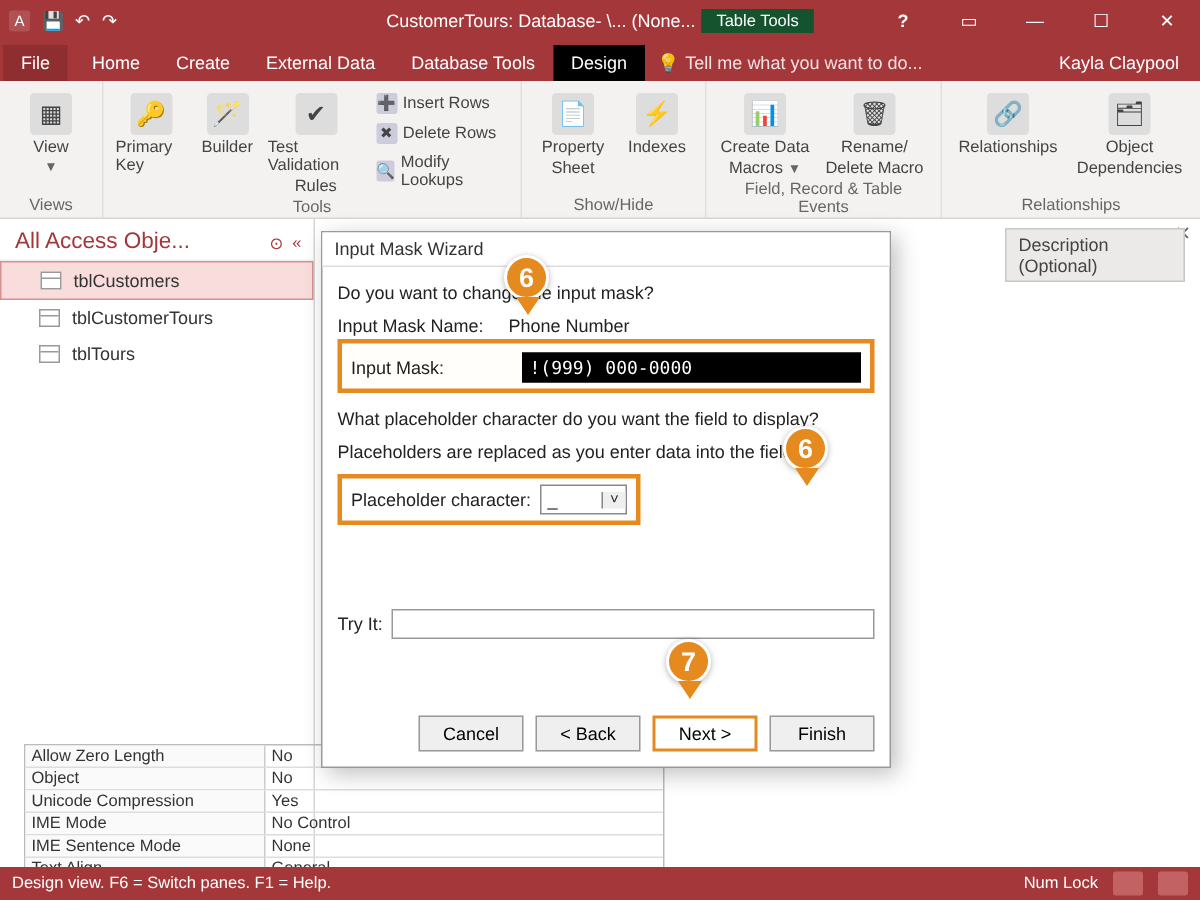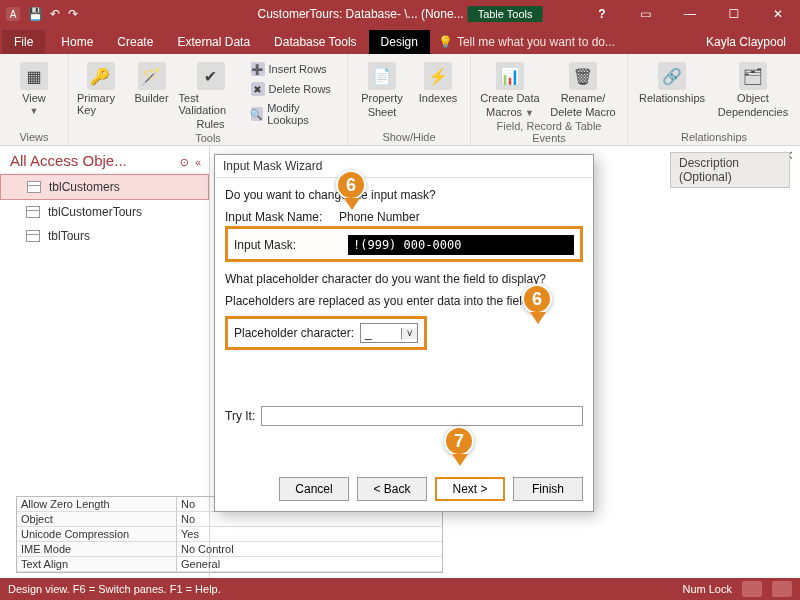--- a/index.html
+++ b/index.html
@@ -255,20 +255,24 @@
     </div>
   <div class="row">
       <div>Unicode Compression</div>
       <div>Yes</div>
     </div>
   <div class="row">
       <div>IME Mode</div>
       <div>No Control</div>
     </div>
   <div class="row">
+      <div>IME Sentence Mode</div>
+      <div>None</div>
+    </div>
+  <div class="row">
       <div>Text Align</div>
       <div>General</div>
     </div>
 </div>
 
 <div class="dialog">
   <div class="dlg-title">Input Mask Wizard</div>
   <div class="dlg-body">
     <div class="dlg-section">Do you want to change the input mask?</div>
 

